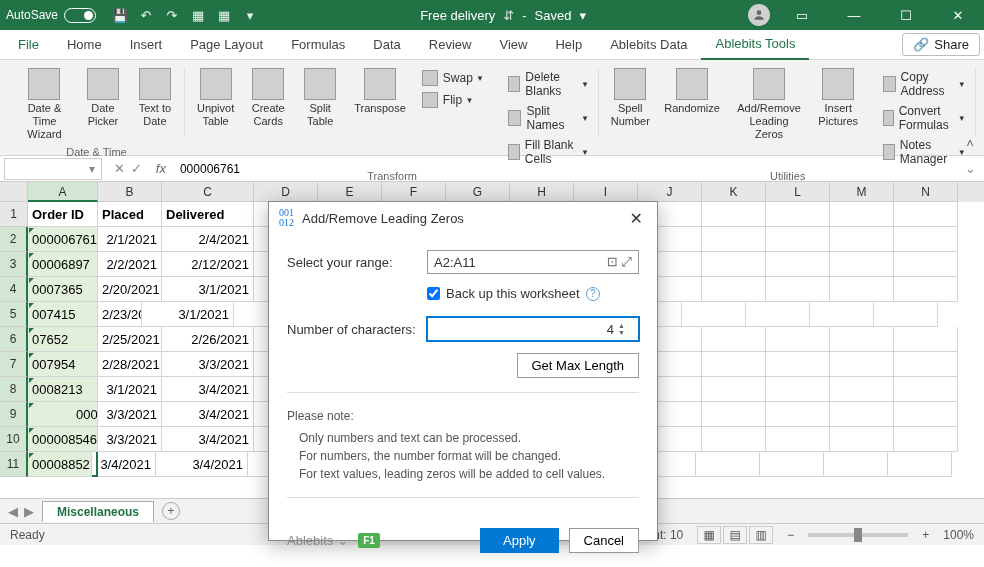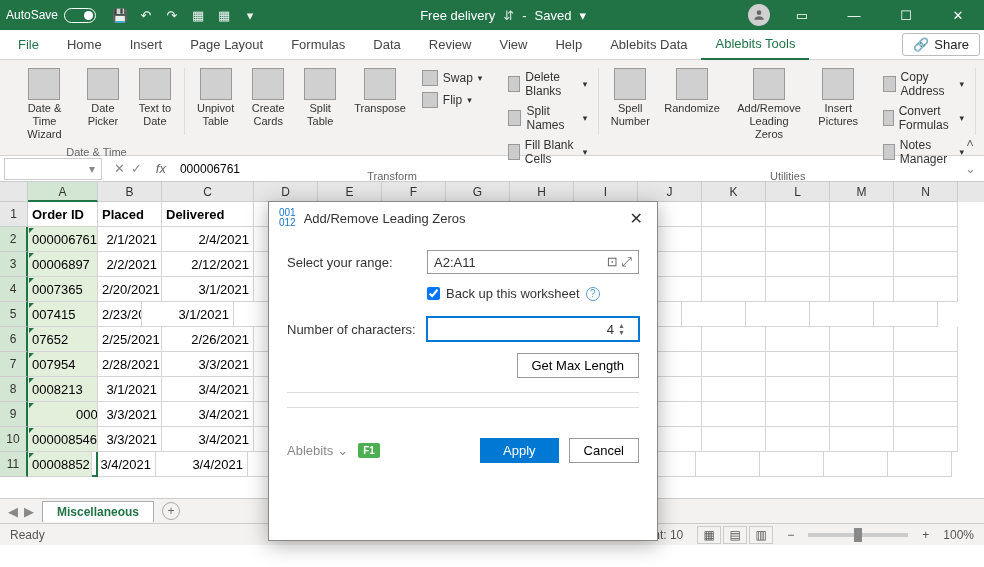--- a/index.html
+++ b/index.html
@@ -76,21 +76,21 @@
 .chk-row{display:flex;align-items:center;gap:6px;margin-left:140px;margin-bottom:16px;font-size:13px}
 .dlg-btn{border:1px solid #999;padding:4px 14px;font-size:13px;cursor:pointer;background:#fff}
 .dlg-btn.primary{background:#0078d4;color:#fff;border-color:#0078d4;padding:4px 22px}
 .dlg-divider{border-top:1px solid #ddd;margin:14px 0}
 .note{font-size:12px;color:#555;line-height:1.5}
 .note-title{margin-bottom:4px}
 .note-body{padding-left:12px}
 .dlg-footer{display:flex;align-items:center;padding:0 18px 14px;gap:10px}
 .brand{color:#888;font-size:13px;display:flex;align-items:center;gap:4px}
 .f1-badge{background:#4caf50;color:#fff;font-size:10px;padding:2px 5px;border-radius:2px;font-weight:700}
-.zeros-icon{font-size:10px;line-height:1;color:#1976d2;font-family:Liberation Sans, sans-serif}
+.zeros-icon{font-size:10px;line-height:1;color:#1976d2;font-family:Liberation Serif, serif}
 .help-ico{width:14px;height:14px;border:1px solid #5a9bd8;border-radius:50%;display:inline-flex;align-items:center;justify-content:center;font-size:10px;color:#5a9bd8}
 </style>
 </head>
 <body>
 
 <div class="titlebar">
   <div class="autosave">
     <span>AutoSave</span>
     <div class="toggle"></div>
   </div>
@@ -540,20 +540,28 @@
         <div class="spinner">
             <span>▲</span>
             <span>▼</span>
           </div>
       </div>
     </div>
     <div style="text-align:right;margin-bottom:8px">
       <button class="dlg-btn"><span>Get Max Length</span></button>
     </div>
     <div class="dlg-divider"></div>
+    <div class="note">
+      <div class="note-title">Please note:</div>
+      <div class="note-body">
+        <div>Only numbers and text can be processed.</div>
+        <div>For numbers, the number format will be changed.</div>
+        <div>For text values, leading zeros will be added to cell values.</div>
+      </div>
+    </div>
     <div class="dlg-divider"></div>
   </div>
   <div class="dlg-footer">
     <div class="brand">
       <span>Ablebits</span>
         <span>⌄</span>
     </div>
     <span class="f1-badge">F1</span>
     <div style="flex:1"></div>
     <button class="dlg-btn primary"><span>Apply</span></button>

